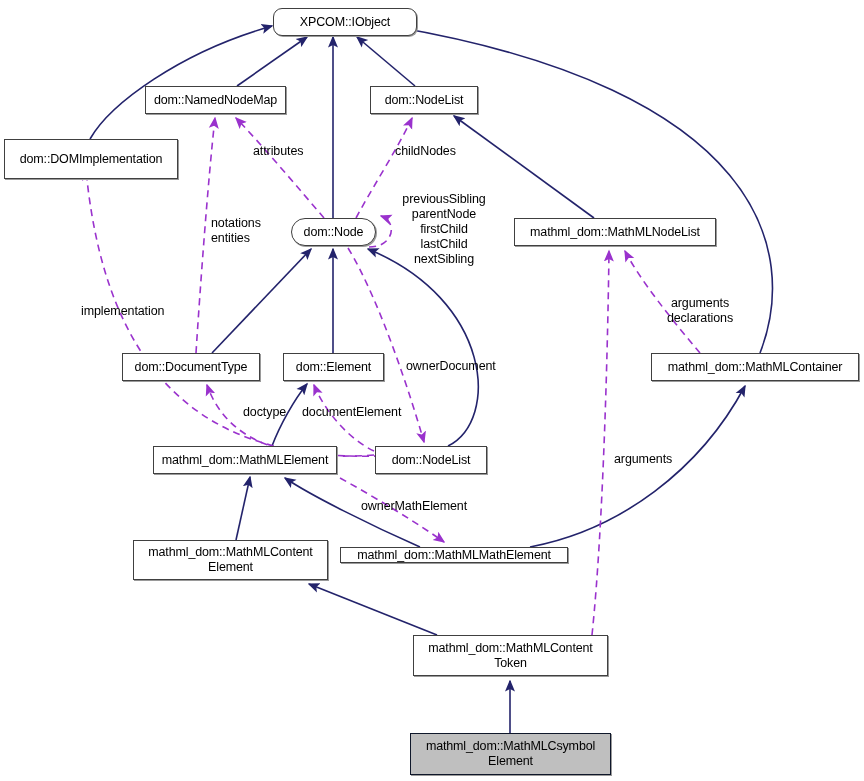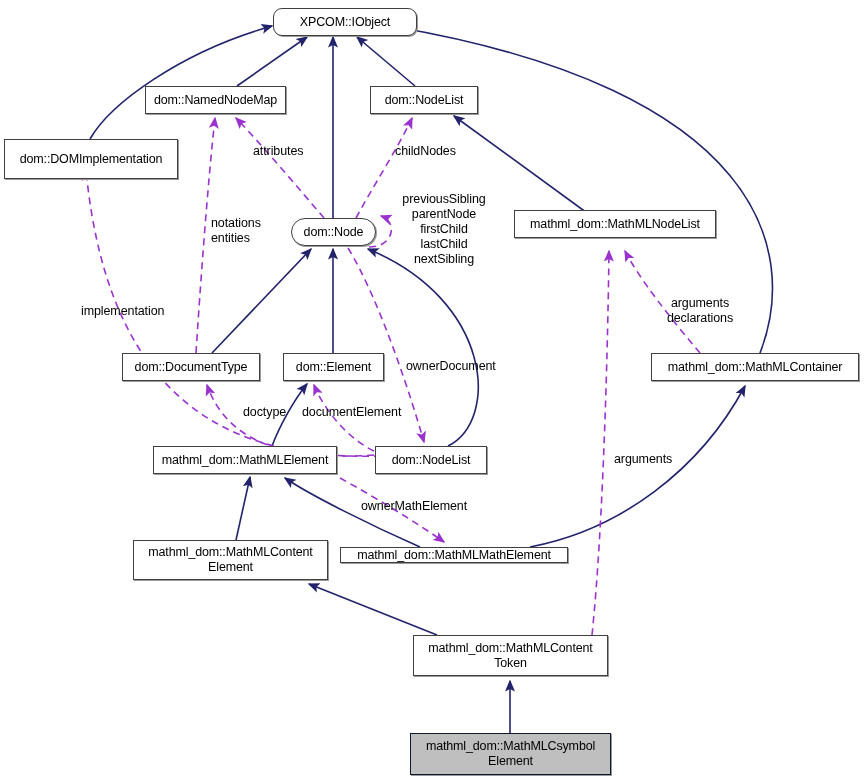--- a/index.html
+++ b/index.html
@@ -130,21 +130,21 @@
   <div class="uml-node" style="left:273px; top:8px; width:144px; height:28px;border-radius:9px;">XPCOM::IObject</div>
 
   <div class="uml-node" style="left:145px; top:86px; width:141px; height:28px;">dom::NamedNodeMap</div>
 
   <div class="uml-node" style="left:370px; top:86px; width:108px; height:28px;">dom::NodeList</div>
 
   <div class="uml-node" style="left:4px; top:139px; width:174px; height:40px;">dom::DOMImplementation</div>
 
   <div class="uml-node" style="left:291px; top:218px; width:85px; height:28px;border-radius:14px;">dom::Node</div>
 
-  <div class="uml-node" style="left:514px; top:210px; width:202px; height:28px;">mathml_dom::MathMLNodeList</div>
+  <div class="uml-node" style="left:514px; top:218px; width:202px; height:28px;">mathml_dom::MathMLNodeList</div>
 
   <div class="uml-node" style="left:122px; top:353px; width:138px; height:28px;">dom::DocumentType</div>
 
   <div class="uml-node" style="left:283px; top:353px; width:101px; height:28px;">dom::Element</div>
 
   <div class="uml-node" style="left:651px; top:353px; width:208px; height:28px;">mathml_dom::MathMLContainer</div>
 
   <div class="uml-node" style="left:153px; top:446px; width:184px; height:28px;">mathml_dom::MathMLElement</div>
 
   <div class="uml-node" style="left:375px; top:446px; width:112px; height:28px;">dom::NodeList</div>

